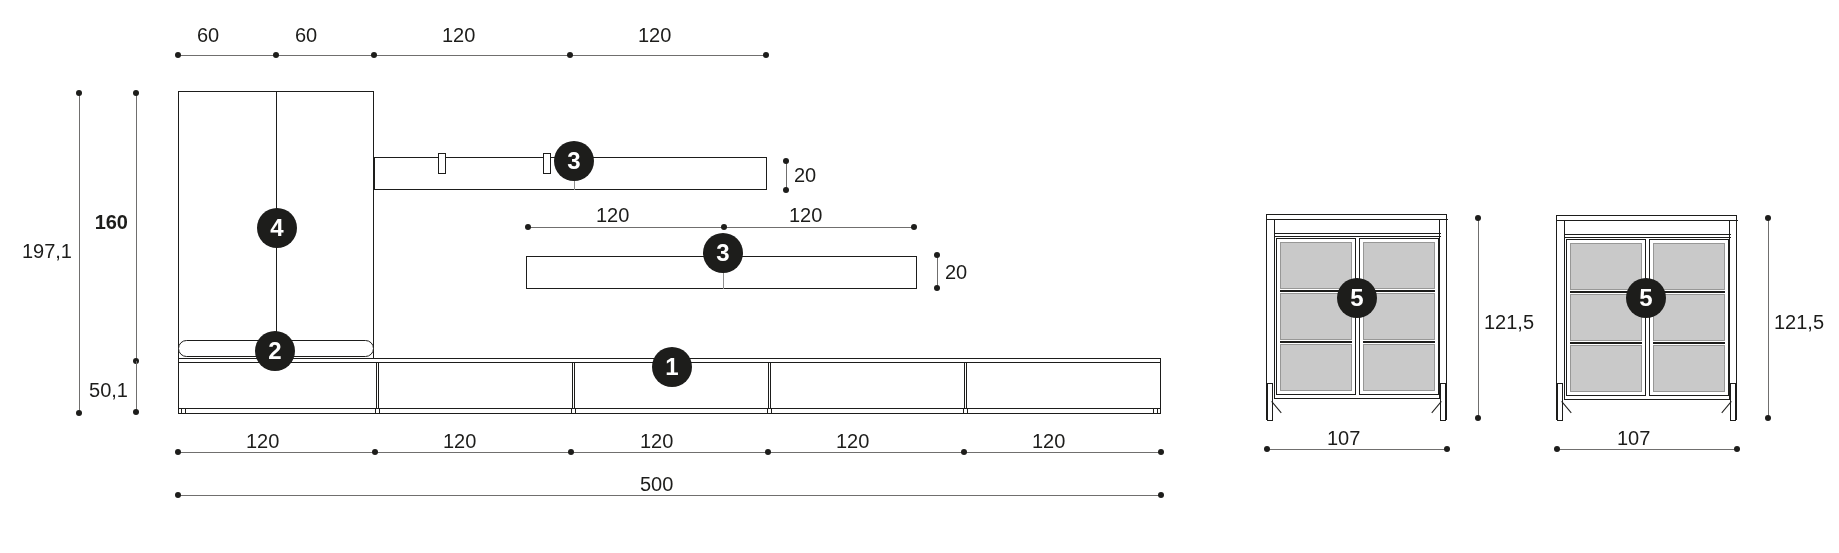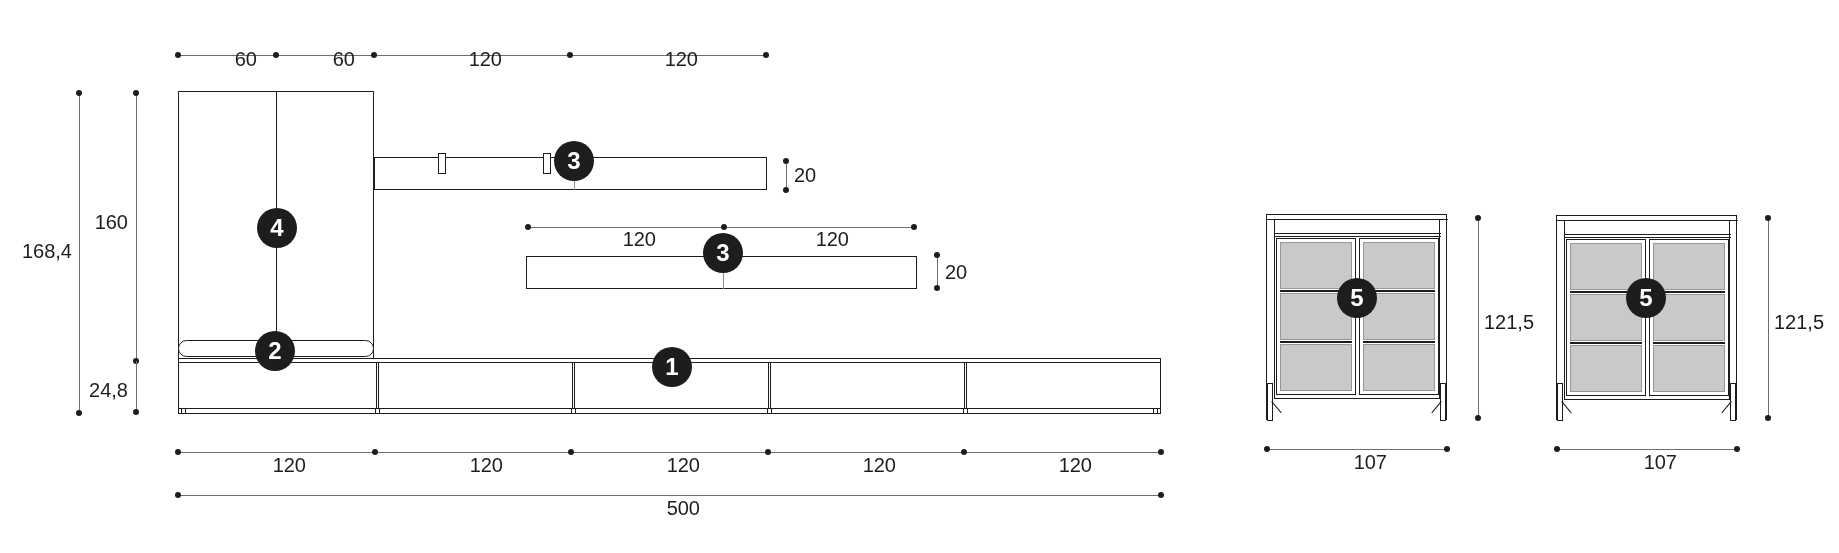--- a/index.html
+++ b/index.html
@@ -12,21 +12,21 @@
   .canvas *{box-sizing:border-box;}
   .box{position:absolute;border:1.5px solid var(--line);background:#fff;}
   .rbox{position:absolute;border:1.5px solid var(--line);background:#fff;border-radius:9px;}
   .hl{position:absolute;background:var(--line);height:1.3px;}
   .vl{position:absolute;background:var(--line);width:1.3px;}
   .hdim{position:absolute;background:var(--dim);height:1px;}
   .vdim{position:absolute;background:var(--dim);width:1px;}
   .conn{position:absolute;background:#8f8f8e;width:1.3px;}
   .dot{position:absolute;width:6px;height:6px;border-radius:50%;background:var(--line);}
   .lbl{position:absolute;font-size:20px;line-height:22px;color:var(--text);white-space:nowrap;}
-  .lbl.c{text-align:right;margin-top:24px;}
+  .lbl.c{text-align:left;}
   .lbl.r{text-align:right;}
   .badge{position:absolute;width:40px;height:40px;border-radius:50%;background:var(--badge_bg);
          color:var(--badge_text);font-weight:bold;font-size:24px;display:flex;
          align-items:center;justify-content:center;z-index:5;}
   .tab{position:absolute;width:8px;height:21px;border:1px solid var(--line);background:#fff;z-index:2;}
   .divider{position:absolute;width:3px;border-left:1px solid var(--line);border-right:1px solid var(--line);}
   .foot{position:absolute;width:5px;height:6px;border-left:1px solid var(--line);border-right:1px solid var(--line);}
   .cab{position:absolute;border:1.5px solid var(--line);background:#fff;}
   .door{position:absolute;border:1px solid var(--line);background:#fff;padding:3px;
         display:flex;flex-direction:column;}
@@ -50,30 +50,30 @@
     <div class="lbl c" style="left:197px;top:24px;width:60px;">60</div>
     <div class="lbl c" style="left:295px;top:24px;width:60px;">60</div>
     <div class="lbl c" style="left:442px;top:24px;width:60px;">120</div>
     <div class="lbl c" style="left:638px;top:24px;width:60px;">120</div>
   </div>
 
   <div>
     <div class="vdim" style="left:79px;top:93px;height:320px;"></div>
     <div class="dot" style="left:76px;top:90px;"></div>
     <div class="dot" style="left:76px;top:410px;"></div>
-    <div class="lbl r" style="left:8px;top:240px;width:64px;">168,4</div>
+    <div class="lbl r" style="left:8px;top:240px;width:64px;">197,1</div>
 
     <div class="vdim" style="left:136px;top:93px;height:268px;"></div>
     <div class="dot" style="left:133px;top:90px;"></div>
     <div class="dot" style="left:133px;top:358px;"></div>
-    <div class="lbl r" style="left:84px;top:211px;width:44px;">160</div>
+    <div class="lbl r" style="left:84px;top:211px;width:44px;font-weight:bold;">160</div>
 
     <div class="vdim" style="left:136px;top:361px;height:51px;"></div>
     <div class="dot" style="left:133px;top:409px;"></div>
-    <div class="lbl r" style="left:84px;top:379px;width:44px;">24,8</div>
+    <div class="lbl r" style="left:84px;top:379px;width:44px;">50,1</div>
   </div>
 
   <div class="box" style="left:178px;top:91px;width:196px;height:268px;"></div>
   <div class="vl" style="left:276px;top:91px;height:268px;"></div>
   <div class="badge" style="left:257px;top:208px;">4</div>
 
   <div class="box" style="left:374px;top:157px;width:393px;height:33px;"></div>
   <div class="tab" style="left:438px;top:153px;"></div>
   <div class="tab" style="left:543px;top:153px;"></div>
   <div class="conn" style="left:574px;top:178px;height:12px;"></div>

